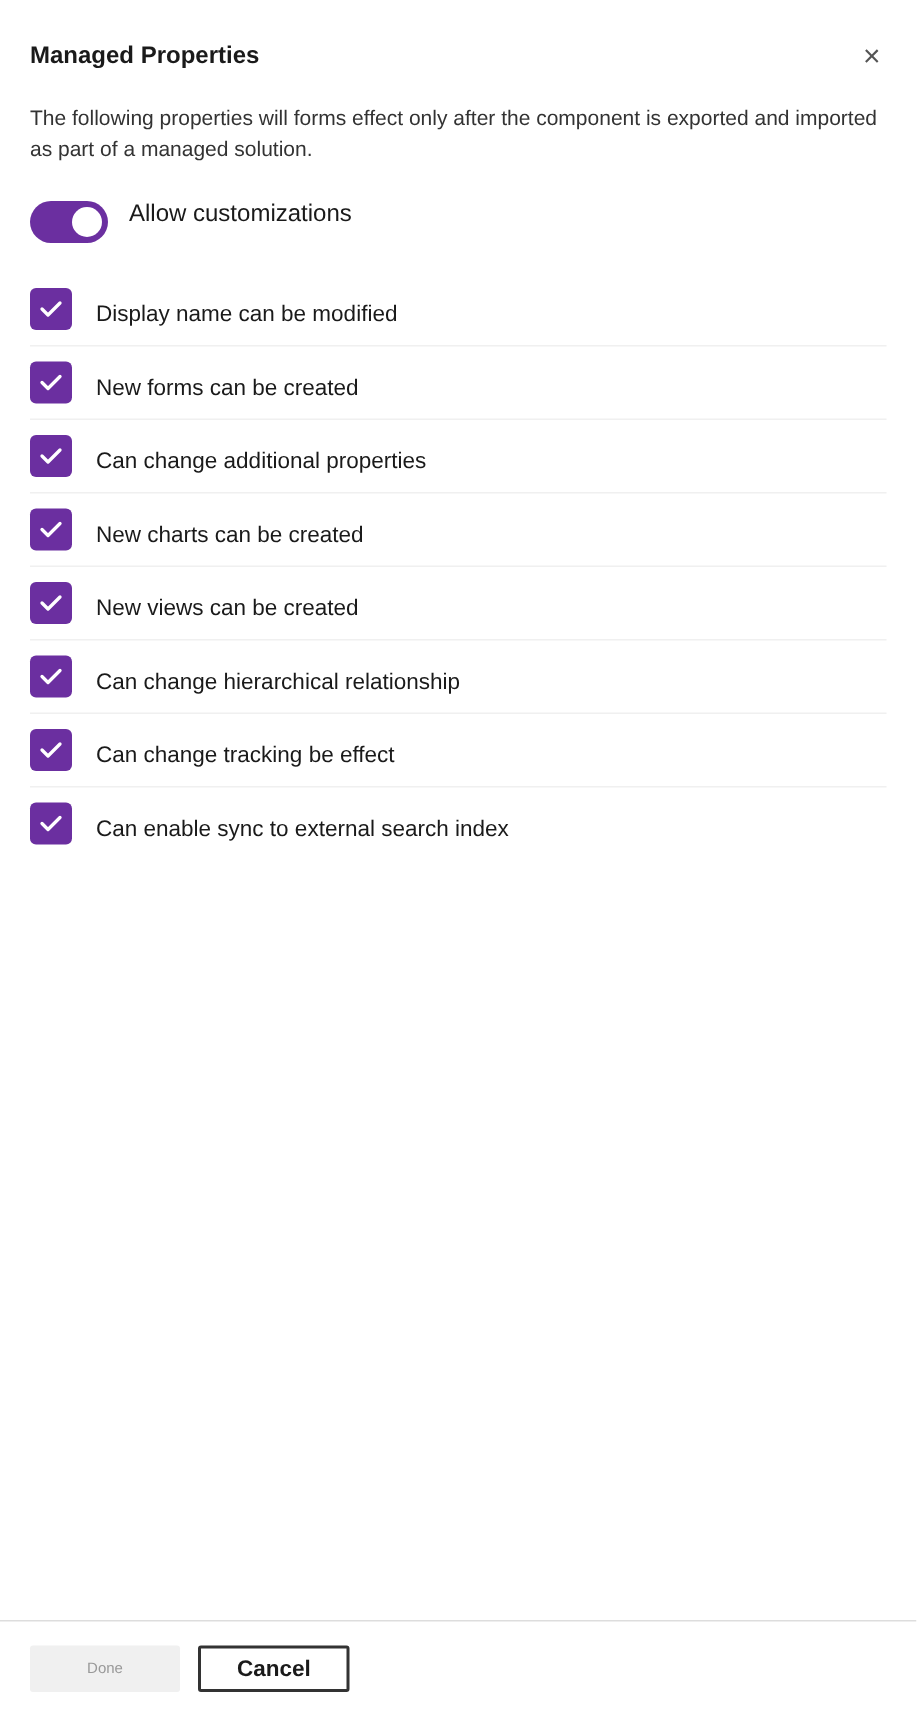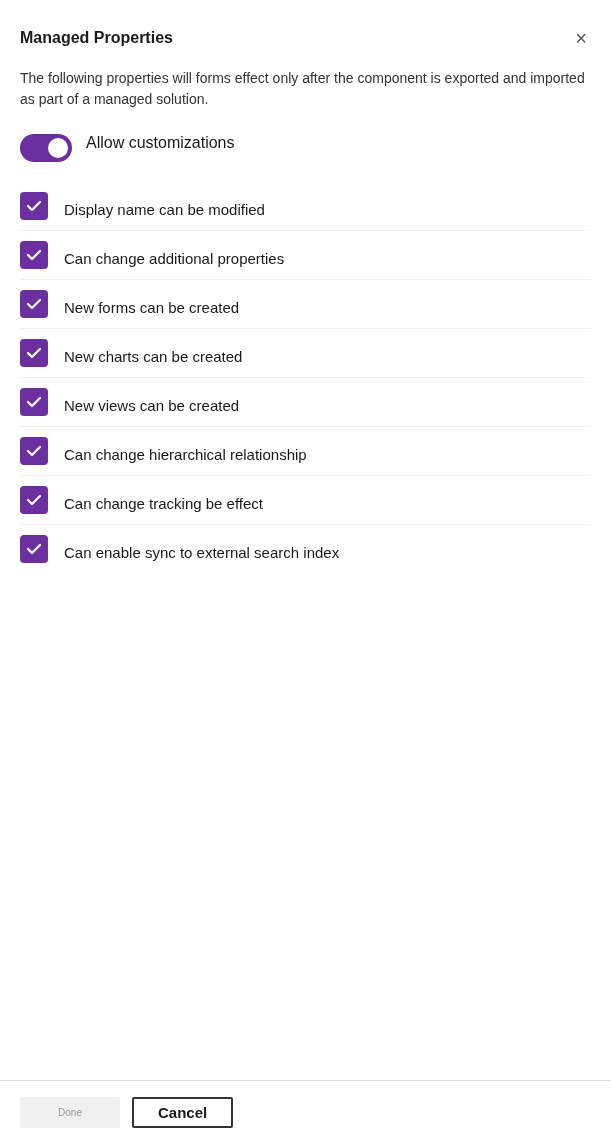--- a/index.html
+++ b/index.html
@@ -196,30 +196,30 @@
       </div>
       <span class="checkbox-text">Display name can be modified</span>
     </div>
 
     <div class="checkbox-item">
       <div class="checkbox-box">
         <svg viewBox="0 0 16 16" fill="none">
           <polyline points="2,8 6,12 14,4" stroke="white" stroke-width="2.2" stroke-linecap="round" stroke-linejoin="round"></polyline>
         </svg>
       </div>
+      <span class="checkbox-text">New forms can be created</span>
+    </div>
+
+    <div class="checkbox-item">
+      <div class="checkbox-box">
+        <svg viewBox="0 0 16 16" fill="none">
+          <polyline points="2,8 6,12 14,4" stroke="white" stroke-width="2.2" stroke-linecap="round" stroke-linejoin="round"></polyline>
+        </svg>
+      </div>
       <span class="checkbox-text">Can change additional properties</span>
-    </div>
-
-    <div class="checkbox-item">
-      <div class="checkbox-box">
-        <svg viewBox="0 0 16 16" fill="none">
-          <polyline points="2,8 6,12 14,4" stroke="white" stroke-width="2.2" stroke-linecap="round" stroke-linejoin="round"></polyline>
-        </svg>
-      </div>
-      <span class="checkbox-text">New forms can be created</span>
     </div>
 
     <div class="checkbox-item">
       <div class="checkbox-box">
         <svg viewBox="0 0 16 16" fill="none">
           <polyline points="2,8 6,12 14,4" stroke="white" stroke-width="2.2" stroke-linecap="round" stroke-linejoin="round"></polyline>
         </svg>
       </div>
       <span class="checkbox-text">New charts can be created</span>
     </div>

